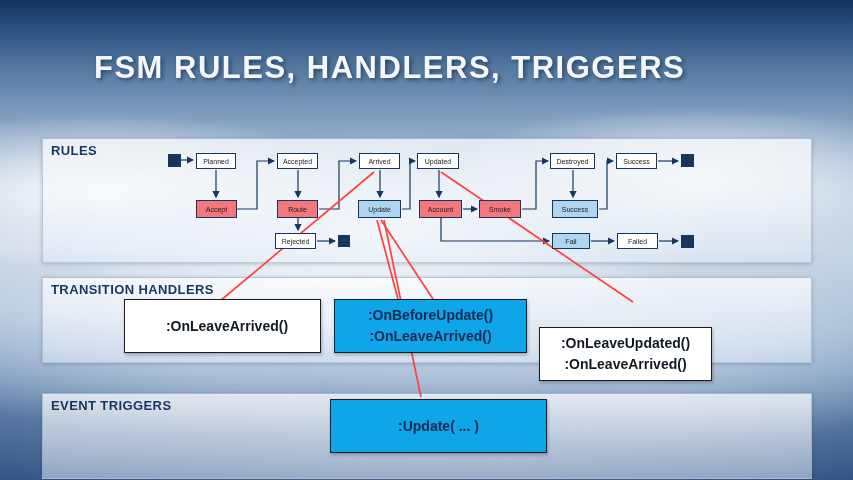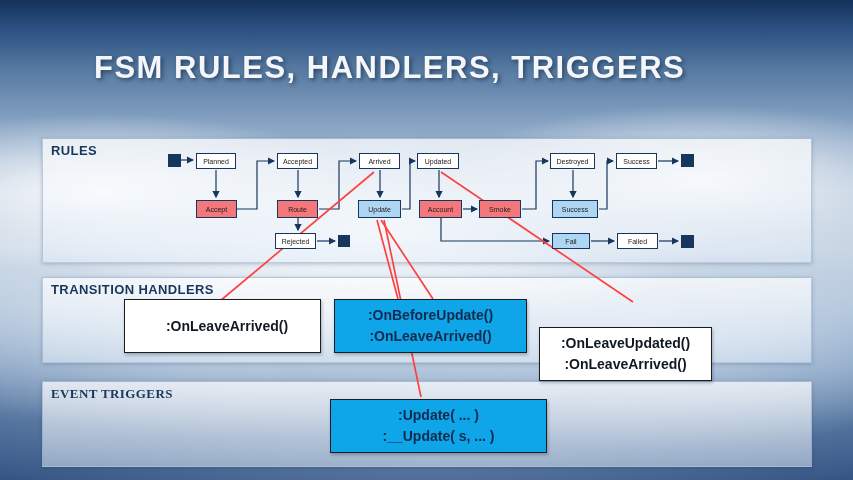--- a/index.html
+++ b/index.html
@@ -27,21 +27,21 @@
   }
 
   .panel {
     position:absolute; left:42px; width:770px; z-index:1;
     background:linear-gradient(180deg, rgba(255,255,255,.72), rgba(228,238,249,.5));
     border:1px solid rgba(140,165,200,.55);
     box-shadow:0 1px 4px rgba(20,40,70,.25);
   }
   .panel-rules    { top:138px; height:125px; }
   .panel-handlers { top:277px; height:86px; }
-  .panel-triggers { top:381px; height:86px;font-family:Liberation Serif, serif; }
+  .panel-triggers { top:393px; height:86px; }
 
   .panel-label {
     position:absolute; left:8px; top:4px;
     font-size:13px; font-weight:bold; letter-spacing:.4px; color:#17365d;
   }
 
   svg.wires { position:absolute; inset:0; z-index:2; pointer-events:none; }
 
   .node {
     position:absolute; z-index:3; height:16px;
@@ -149,16 +149,15 @@
     <span>:OnBeforeUpdate()</span>
     <span>:OnLeaveArrived()</span>
   </div>
   <div class="hbox" style="left:539px; top:299px; width:173px;margin-top:28px;">
     <span>:OnLeaveUpdated()</span>
     <span>:OnLeaveArrived()</span>
   </div>
 
   <div class="hbox blue" style="left:330px; top:399px; width:217px;">
     <span>:Update( ... )</span>
-    <span>:__Update( s, ... )</span>
   </div>
 
 </div>
 
 </body></html>

